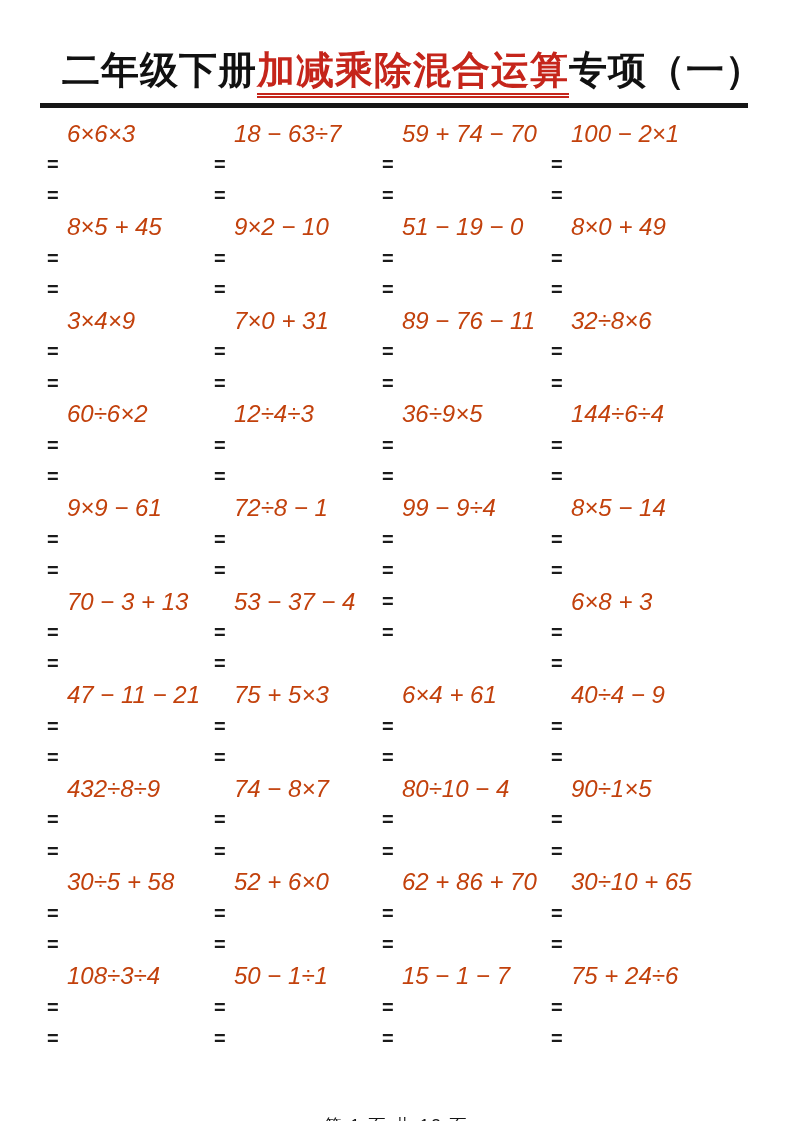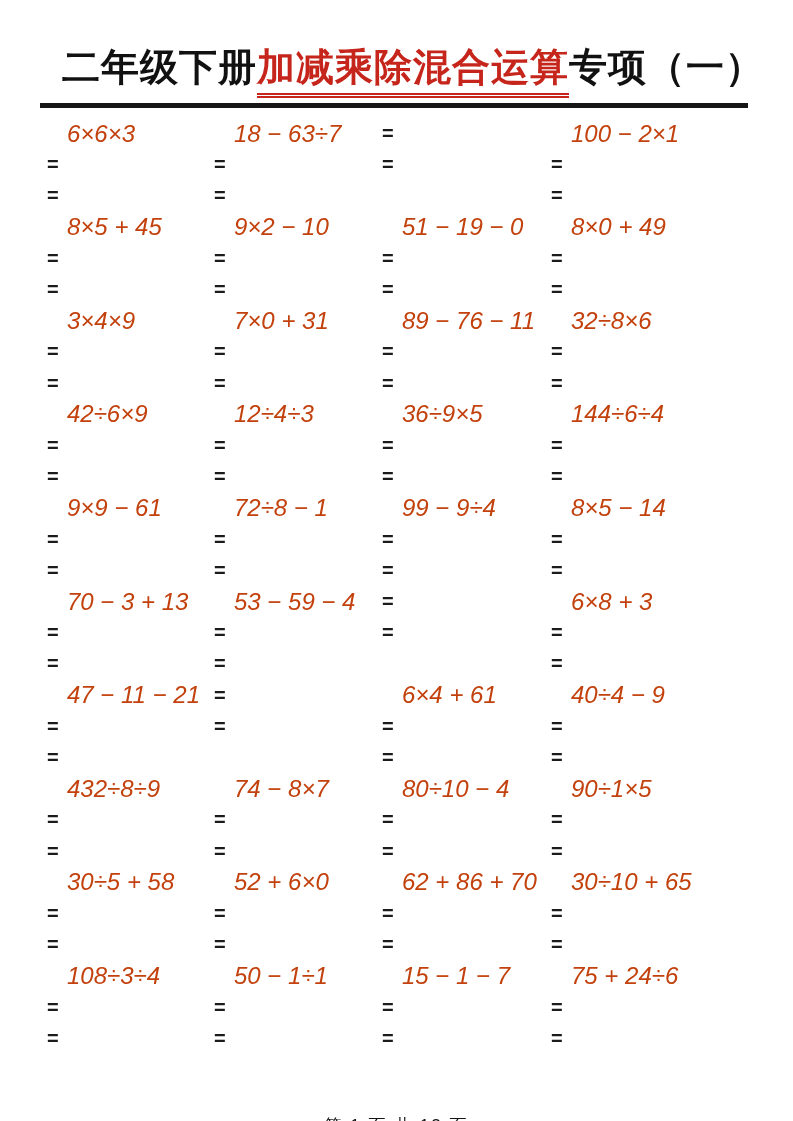--- a/index.html
+++ b/index.html
@@ -16,21 +16,20 @@
     color: #1c1c1c;
   }
   .title {
     margin: 44px 30px 0 62px;
     font-size: 38px;
     font-weight: 700;
     line-height: 52px;
     letter-spacing: 1px;
     color: #111111;
     white-space: nowrap;
-    font-family: Liberation Mono, monospace;
   }
   .title .hl {
     color: #c5251b;
     border-bottom: 5px double #c5251b;
     padding-bottom: 2px;
   }
   .rule {
     margin: 7px 45px 0 40px;
     height: 3px;
     border-top: 3px solid #161616;
@@ -85,20 +84,21 @@
         <div class="eq">=</div>
       </div>
 
       <div class="cell">
         <div class="expr">18 − 63÷7</div>
         <div class="eq">=</div>
         <div class="eq">=</div>
       </div>
 
       <div class="cell">
+        <div class="expr">59 + 74 − 70</div>
         <div class="eq">=</div>
         <div class="eq">=</div>
       </div>
 
       <div class="cell">
         <div class="expr">100 − 2×1</div>
         <div class="eq">=</div>
         <div class="eq">=</div>
       </div>
 
@@ -144,21 +144,21 @@
         <div class="eq">=</div>
       </div>
 
       <div class="cell">
         <div class="expr">32÷8×6</div>
         <div class="eq">=</div>
         <div class="eq">=</div>
       </div>
 
       <div class="cell">
-        <div class="expr">42÷6×9</div>
+        <div class="expr">60÷6×2</div>
         <div class="eq">=</div>
         <div class="eq">=</div>
       </div>
 
       <div class="cell">
         <div class="expr">12÷4÷3</div>
         <div class="eq">=</div>
         <div class="eq">=</div>
       </div>
 
@@ -198,21 +198,21 @@
         <div class="eq">=</div>
       </div>
 
       <div class="cell">
         <div class="expr">70 − 3 + 13</div>
         <div class="eq">=</div>
         <div class="eq">=</div>
       </div>
 
       <div class="cell">
-        <div class="expr">53 − 59 − 4</div>
+        <div class="expr">53 − 37 − 4</div>
         <div class="eq">=</div>
         <div class="eq">=</div>
       </div>
 
       <div class="cell">
         <div class="eq">=</div>
         <div class="eq">=</div>
       </div>
 
       <div class="cell">
@@ -221,20 +221,21 @@
         <div class="eq">=</div>
       </div>
 
       <div class="cell">
         <div class="expr">47 − 11 − 21</div>
         <div class="eq">=</div>
         <div class="eq">=</div>
       </div>
 
       <div class="cell">
+        <div class="expr">75 + 5×3</div>
         <div class="eq">=</div>
         <div class="eq">=</div>
       </div>
 
       <div class="cell">
         <div class="expr">6×4 + 61</div>
         <div class="eq">=</div>
         <div class="eq">=</div>
       </div>
 

